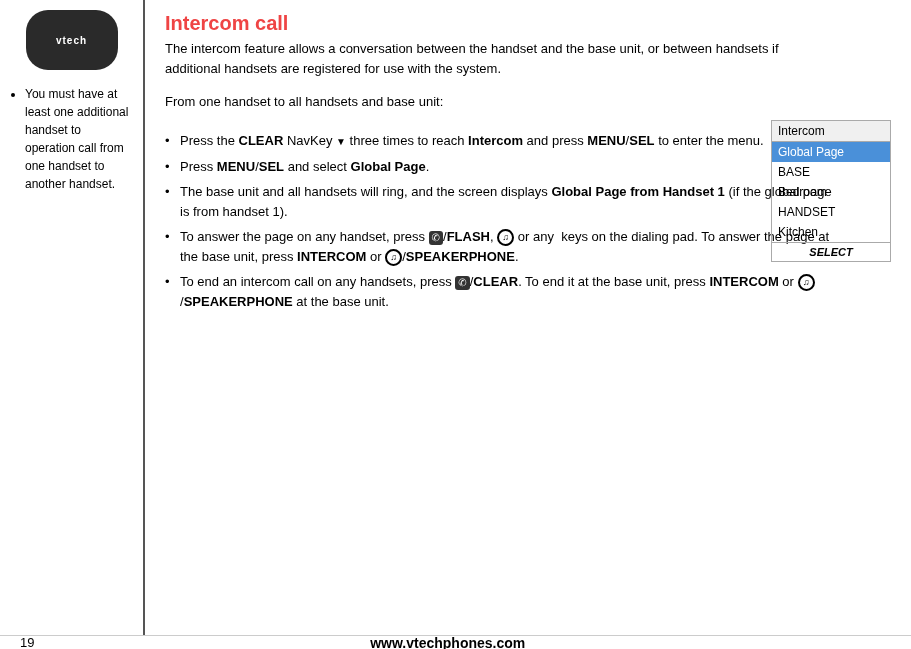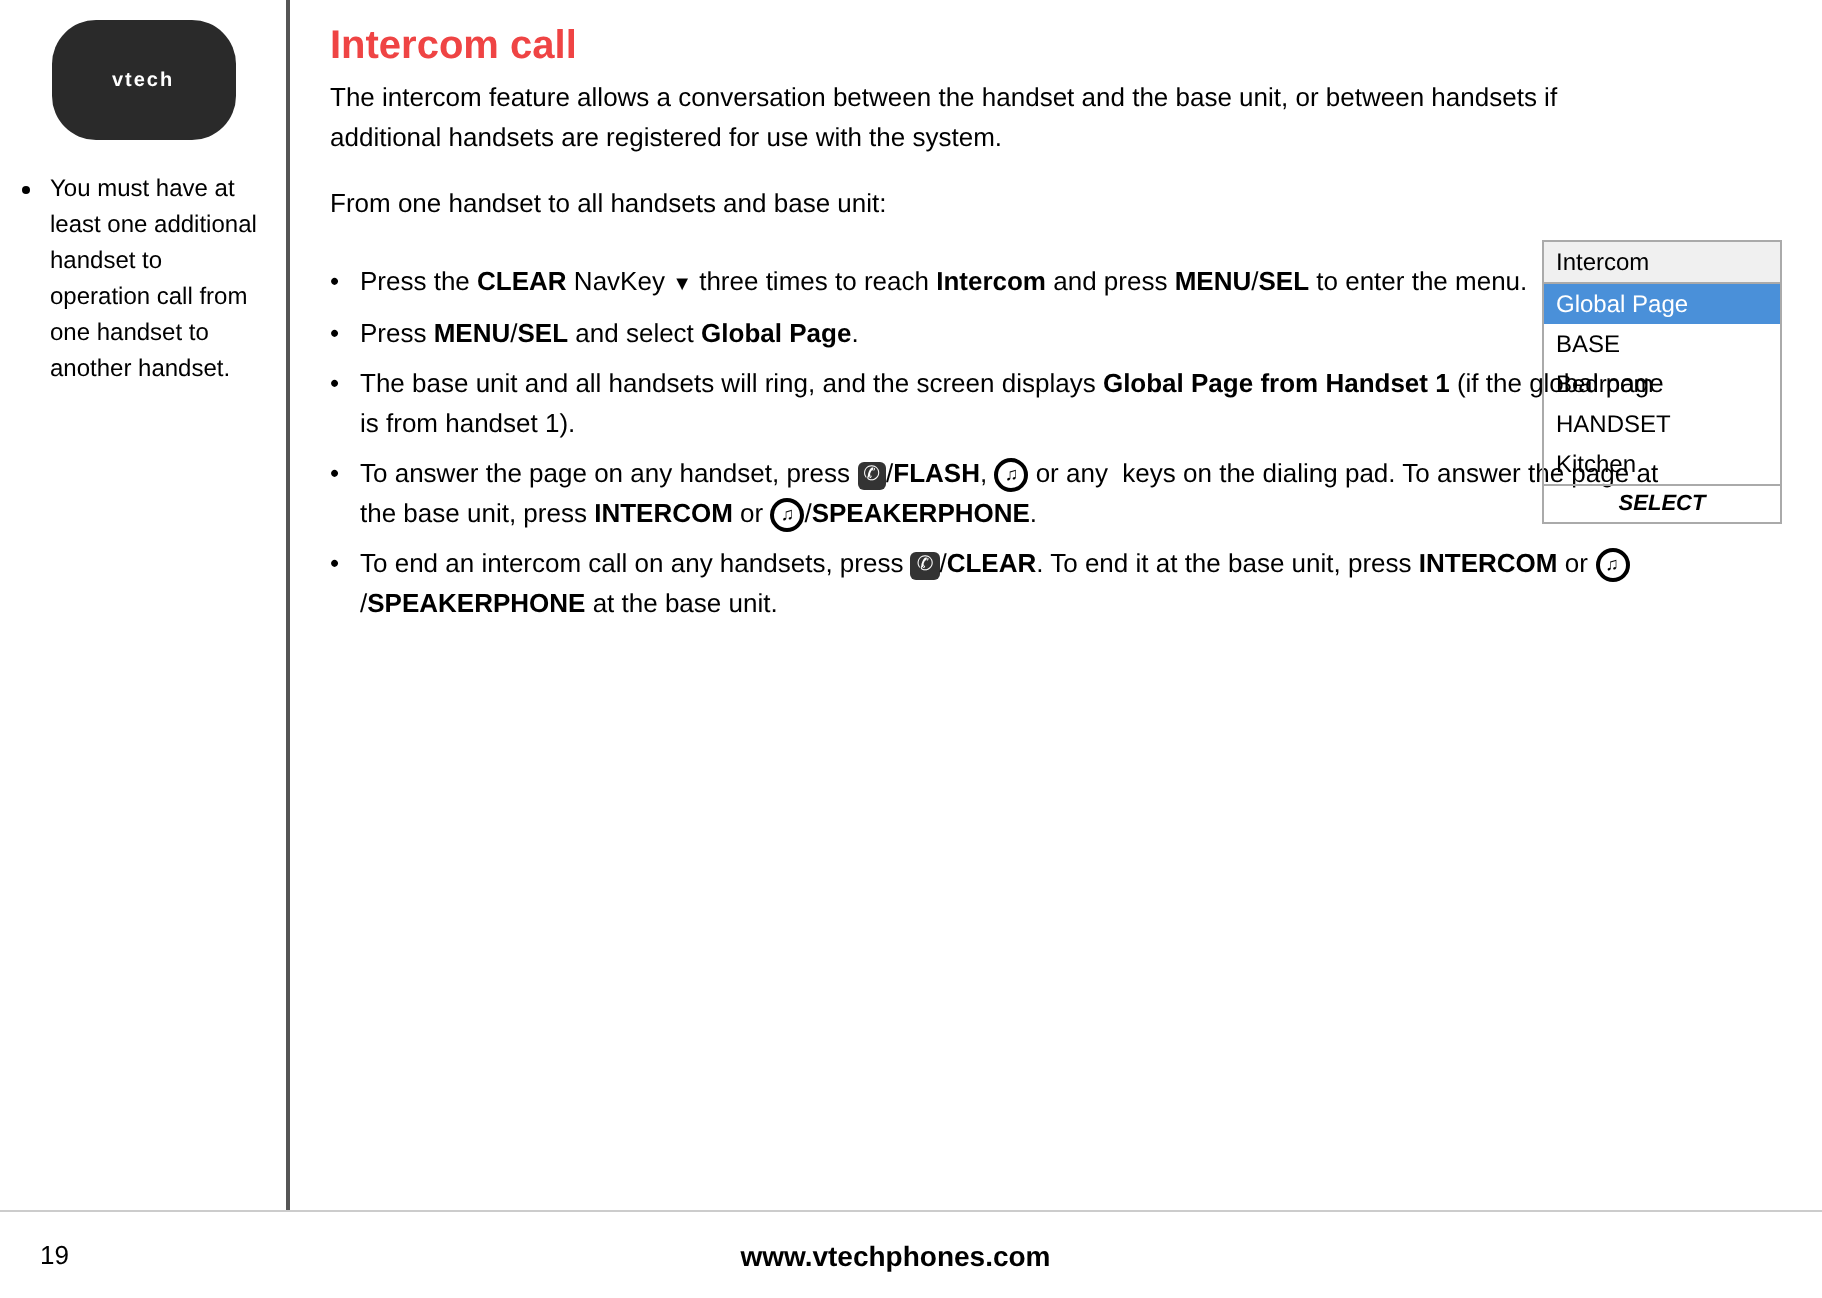--- a/index.html
+++ b/index.html
@@ -151,21 +151,21 @@
       border-top: 1px solid #aaa;
       padding: 3px 6px;
       text-align: center;
       font-size: 11px;
       font-weight: bold;
       font-style: italic;
     }
 
     
     .footer {
-      height: 44px;
+      height: 14px;
       border-top: 1px solid #ccc;
       display: flex;
       align-items: center;
       justify-content: space-between;
       padding: 0 20px 0 20px;
       font-size: 13px;
     }
 
     .footer-page {
       font-size: 13px;

